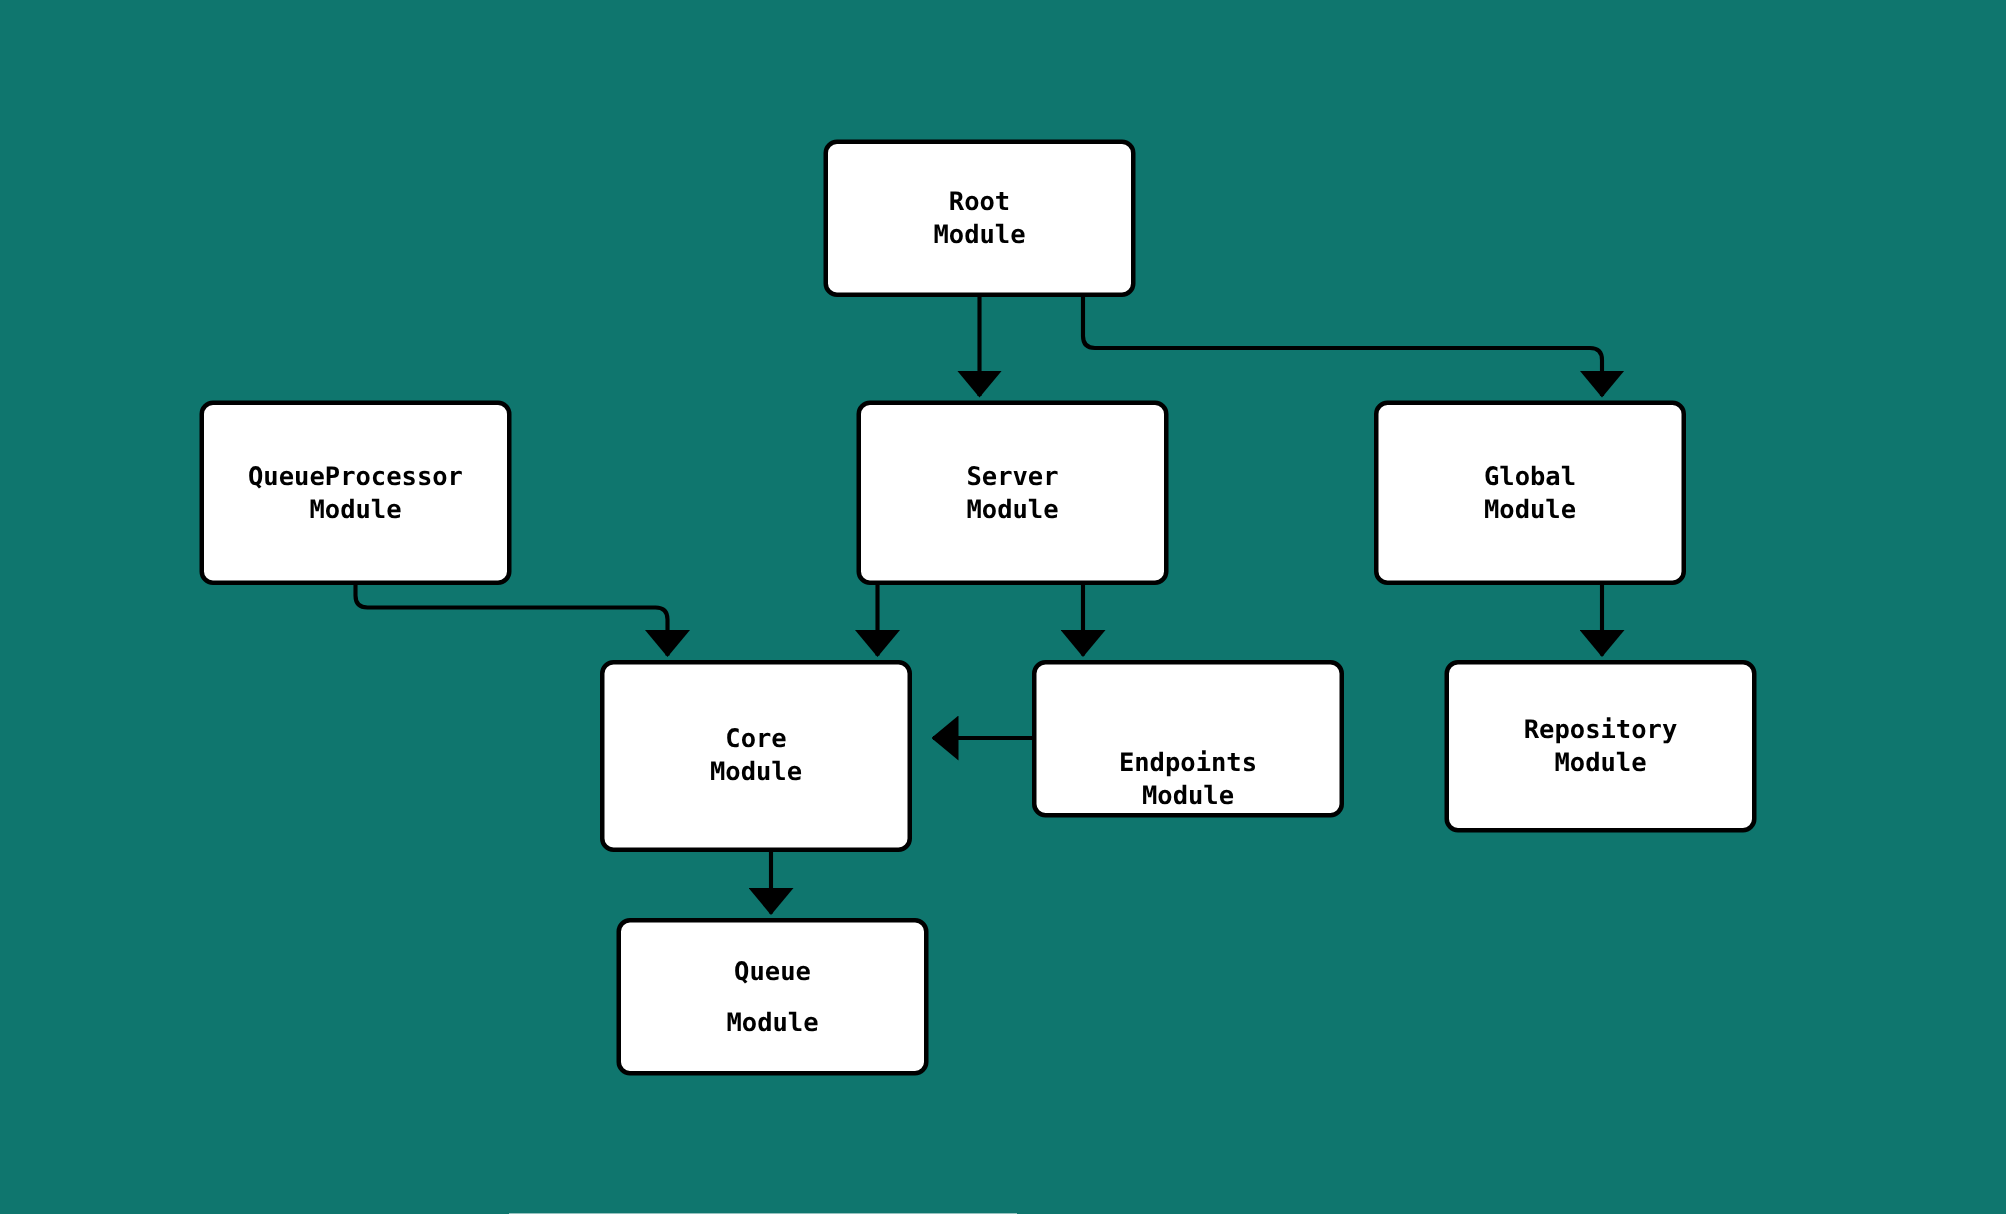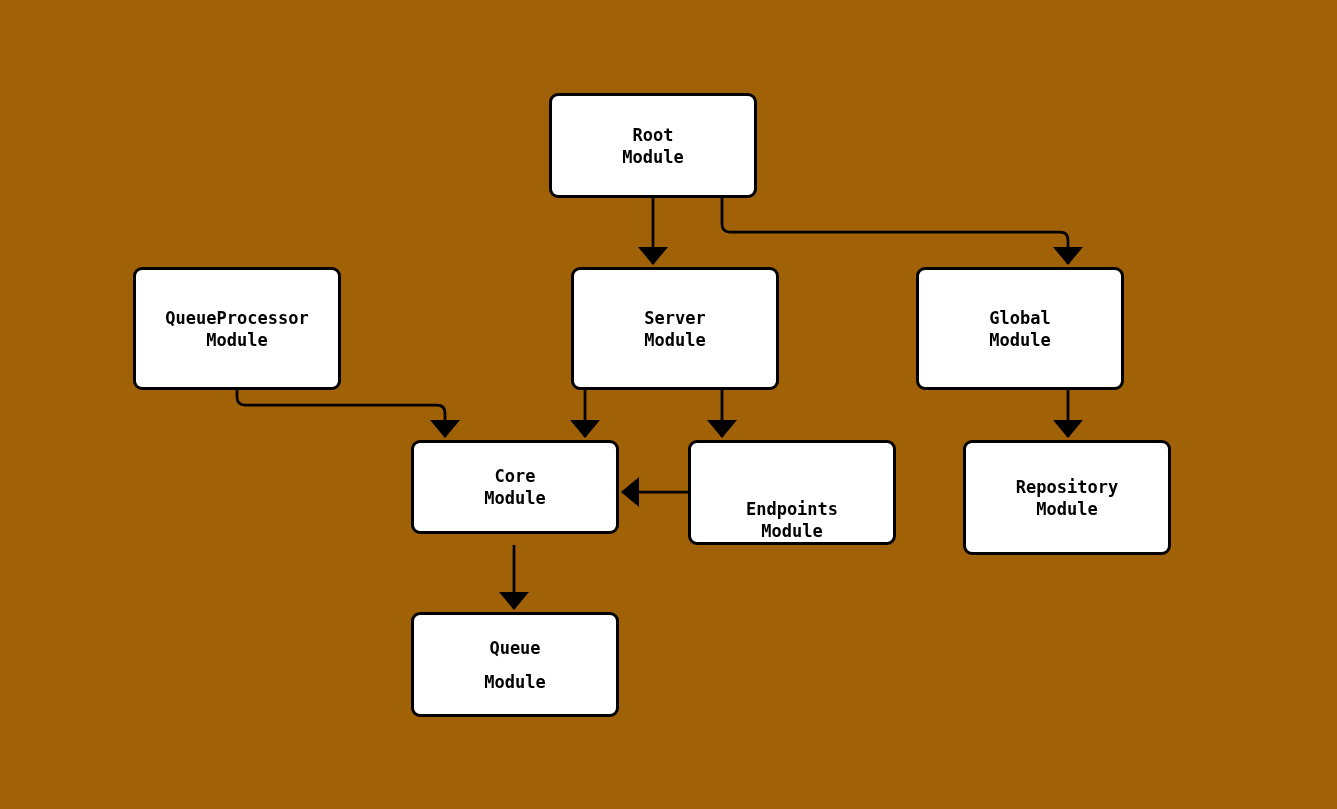--- a/index.html
+++ b/index.html
@@ -4,21 +4,21 @@
 <style>
   html, body {
     margin: 0;
     padding: 0;
     background: #ffffff;
   }
   .stage {
     position: relative;
     width: 1337px;
     height: 809px;
-    background: #a16207;
+    background: #0f766e;
     overflow: hidden;
   }
   .edges-layer {
     position: absolute;
     left: 0;
     top: 0;
     width: 1337px;
     height: 809px;
   }
   .edge {
@@ -42,21 +42,21 @@
     font-family: "DejaVu Sans Mono", "Liberation Mono", monospace;
     font-weight: 700;
     font-size: 17px;
     line-height: 22px;
     color: #000000;
   }
   .node-root        { left: 549px; top:  93px; height: 105px; }
   .node-qp          { left: 133px; top: 267px; }
   .node-server      { left: 571px; top: 267px; }
   .node-global      { left: 916px; top: 267px; }
-  .node-core        { left: 411px; top: 440px; height: 94px; }
+  .node-core        { left: 400px; top: 440px; height: 128px; }
   .node-endpoints   { left: 688px; top: 440px; height: 105px; justify-content: flex-end; }
   .node-repository  { left: 963px; top: 440px; height: 115px; }
   .node-queue       { left: 411px; top: 612px; height: 105px; gap: 12px; }
 </style>
 </head>
 <body>
 
 <div class="stage">
 
   <svg class="edges-layer" viewBox="0 0 1337 809" xmlns="http://www.w3.org/2000/svg">

